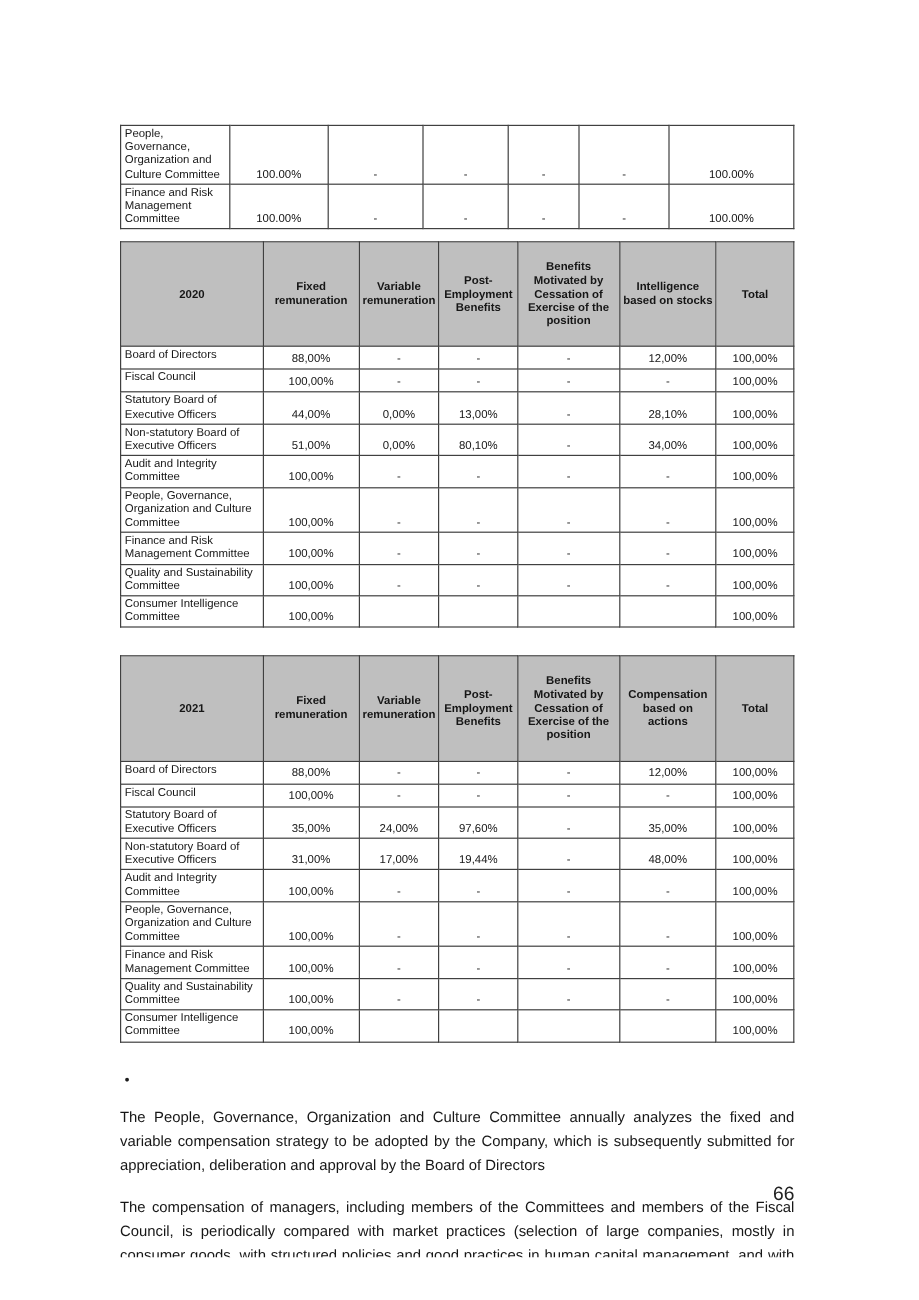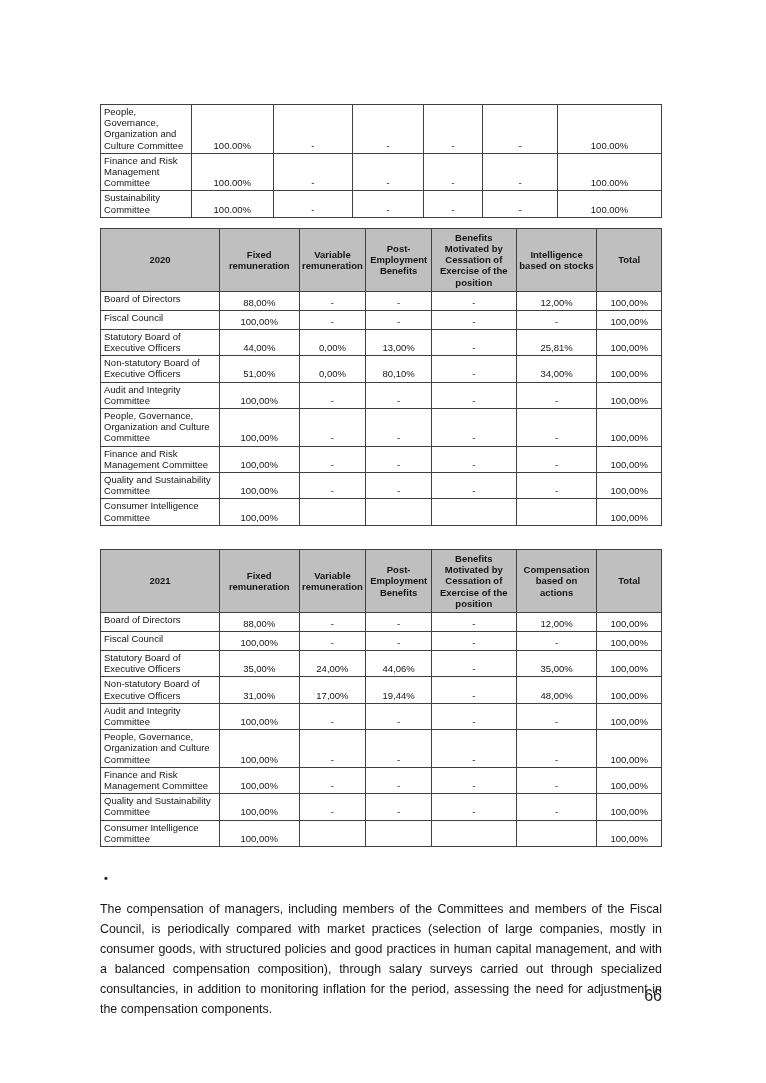--- a/index.html
+++ b/index.html
@@ -29,21 +29,21 @@
     border:1px solid #404040;
     padding:1px 3px 2px 3px;
     overflow:hidden;
     word-wrap:break-word;
   }
   table.doc th{
     background:#bfbfbf;
     font-weight:bold;
     text-align:center;
     vertical-align:middle;
-    padding:3px 2px;
+    padding:15px 2px;
     height:42px;
   }
   table.doc tbody tr{height:19px;}
   table.doc td.name{
     text-align:left;
     vertical-align:top;
   }
   table.doc td.val{
     text-align:center;
     vertical-align:bottom;
@@ -100,29 +100,20 @@
             <td class="name">People, Governance, Organization and Culture Committee</td>
             <td class="val">100.00%</td>
             <td class="val">-</td>
             <td class="val">-</td>
             <td class="val">-</td>
             <td class="val">-</td>
             <td class="val">100.00%</td>
           </tr>
           <tr>
             <td class="name">Finance and Risk Management Committee</td>
-            <td class="val">100.00%</td>
-            <td class="val">-</td>
-            <td class="val">-</td>
-            <td class="val">-</td>
-            <td class="val">-</td>
-            <td class="val">100.00%</td>
-          </tr>
-          <tr>
-            <td class="name">Sustainability Committee</td>
             <td class="val">100.00%</td>
             <td class="val">-</td>
             <td class="val">-</td>
             <td class="val">-</td>
             <td class="val">-</td>
             <td class="val">100.00%</td>
           </tr>
         </tbody>
     </table>
 
@@ -165,21 +156,21 @@
             <td class="val">-</td>
             <td class="val">-</td>
             <td class="val">100,00%</td>
           </tr>
           <tr>
             <td class="name">Statutory Board of Executive Officers</td>
             <td class="val">44,00%</td>
             <td class="val">0,00%</td>
             <td class="val">13,00%</td>
             <td class="val">-</td>
-            <td class="val">25,81%</td>
+            <td class="val">28,10%</td>
             <td class="val">100,00%</td>
           </tr>
           <tr>
             <td class="name">Non-statutory Board of Executive Officers</td>
             <td class="val">51,00%</td>
             <td class="val">0,00%</td>
             <td class="val">80,10%</td>
             <td class="val">-</td>
             <td class="val">34,00%</td>
             <td class="val">100,00%</td>
@@ -269,21 +260,21 @@
             <td class="val">-</td>
             <td class="val">-</td>
             <td class="val">-</td>
             <td class="val">-</td>
             <td class="val">100,00%</td>
           </tr>
           <tr>
             <td class="name">Statutory Board of Executive Officers</td>
             <td class="val">35,00%</td>
             <td class="val">24,00%</td>
-            <td class="val">44,06%</td>
+            <td class="val">97,60%</td>
             <td class="val">-</td>
             <td class="val">35,00%</td>
             <td class="val">100,00%</td>
           </tr>
           <tr>
             <td class="name">Non-statutory Board of Executive Officers</td>
             <td class="val">31,00%</td>
             <td class="val">17,00%</td>
             <td class="val">19,44%</td>
             <td class="val">-</td>
@@ -335,18 +326,19 @@
             <td class="val"></td>
             <td class="val">100,00%</td>
           </tr>
         </tbody>
     </table>
 
     <div class="bullet-head">
       <span class="dot">•</span>
     </div>
 
+    <p class="para">The People, Governance, Organization and Culture Committee annually analyzes the fixed and variable compensation strategy to be adopted by the Company, which is subsequently submitted for appreciation, deliberation and approval by the Board of Directors</p>
     <p class="para">The compensation of managers, including members of the Committees and members of the Fiscal Council, is periodically compared with market practices (selection of large companies, mostly in consumer goods, with structured policies and good practices in human capital management, and with a balanced compensation composition), through salary surveys carried out through specialized consultancies,  in addition to monitoring inflation for the period, assessing the need for adjustment in the compensation components.</p>
 
   </div>
 
   <div class="page-num">66</div>
 </div>
 
 </body></html>

